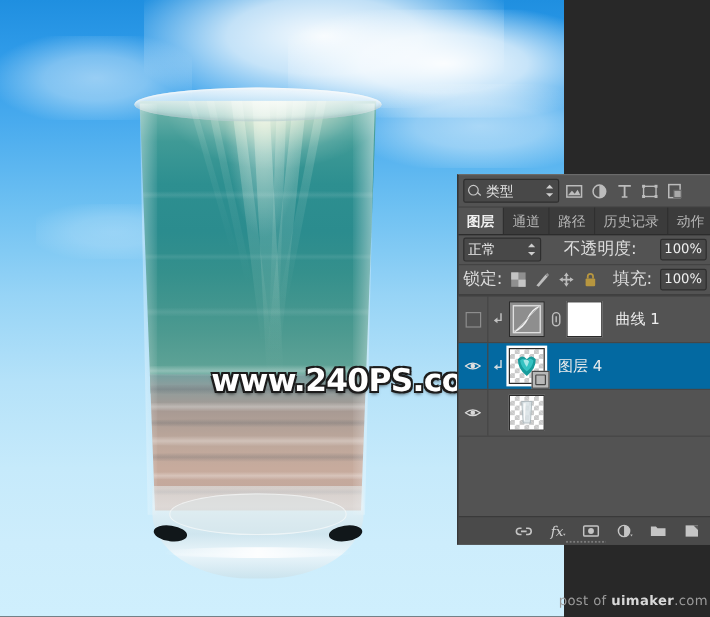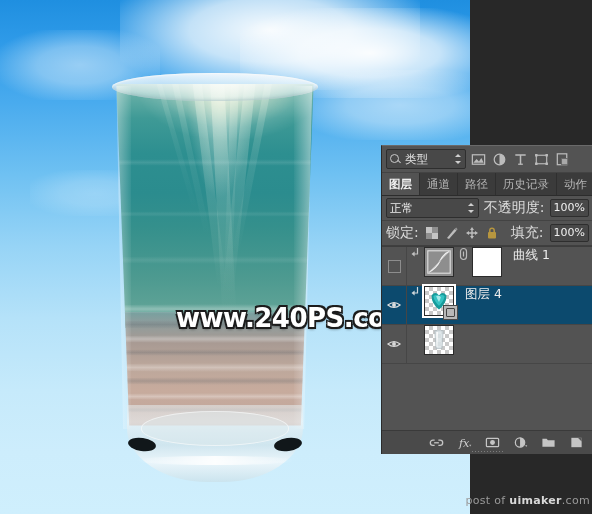--- a/index.html
+++ b/index.html
@@ -267,21 +267,21 @@
     border-right: 3.4px solid transparent;
   }
   .updown::before { top: 1px; border-bottom: 3.6px solid #cfcfcf; }
   .updown::after  { bottom: 1px; border-top: 3.6px solid #cfcfcf; }
   .ficon { width: 17px; height: 17px; flex: none; opacity: .85; }
 
   
   #blendrow {
     display: flex; align-items: center;
     height: 24px;
-    padding: 0 4px; gap: 5px;
+    padding: 0 4px; gap: 19px;
     border-bottom: 1px solid #434343;
   }
   #blendmode {
     display: flex; align-items: center;
     width: 100px; height: 18px;
     background: #484848; border: 1px solid #2e2e2e; border-radius: 2px;
     padding: 0 3px;
   }
   #blendmode-label { flex: 1; font-size: 11.5px; color: #ececec; font-family: "DejaVu Sans", sans-serif; }
   .rowlabel { font-size: 14px; color: #dcdcdc; white-space: nowrap; font-family: "DejaVu Sans", sans-serif; }
@@ -300,26 +300,26 @@
     border-bottom: 1px solid #3f3f3f;
   }
   .lockicon { width: 14px; height: 14px; flex: none; opacity: .85; }
 
   
   #layerlist {
     background: #535353;
     border-top: 1px solid #3d3d3d;
   }
   .layer-row {
-    display: flex; align-items: flex-start;
+    display: flex; align-items: center;
     height: 38px;
     border-bottom: 1px solid #464646;
     position: relative;
   }
-  .layer-row.selected { background: #0c4a6e; }
+  .layer-row.selected { background: #0369a1; }
   .eye-cell {
     width: 24px; height: 100%;
     display: flex; align-items: center; justify-content: center;
     border-right: 1px solid #464646;
     flex: none;
   }
   .eye { width: 14px; height: 10px; }
   .eyebox {
     width: 11px; height: 11px;
     border: 1px solid #8d8d8d;

